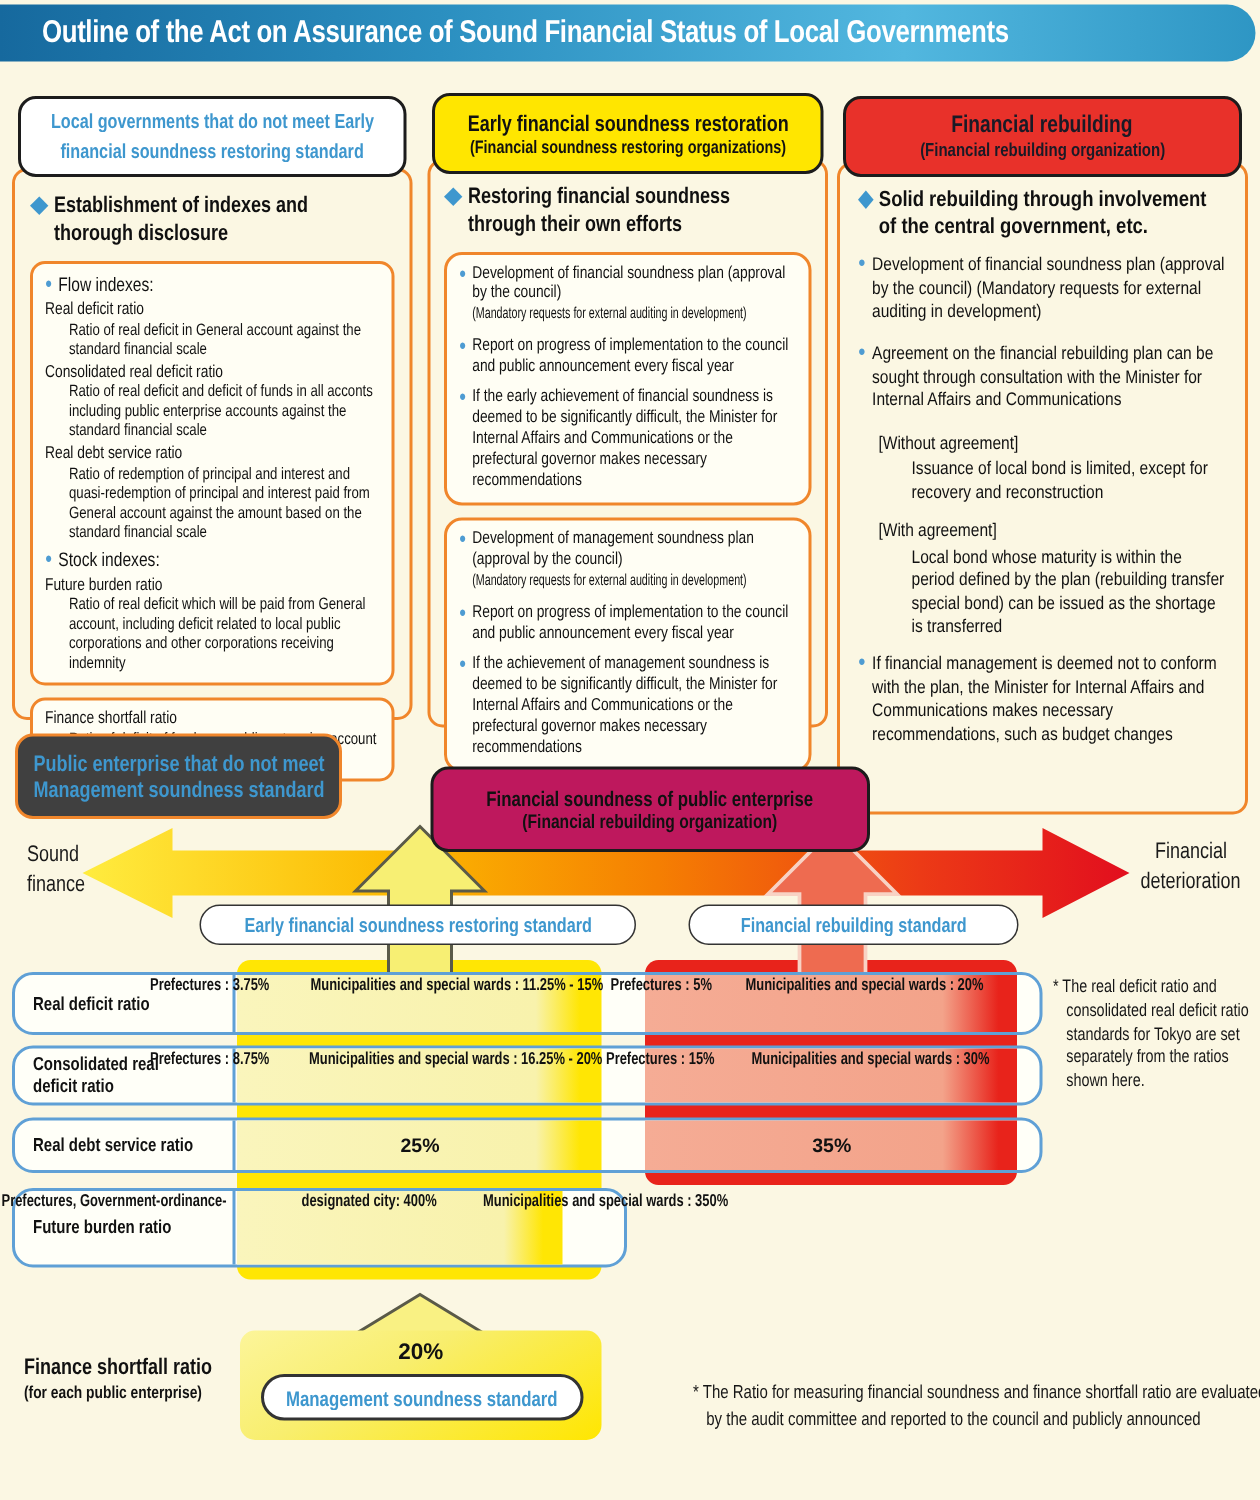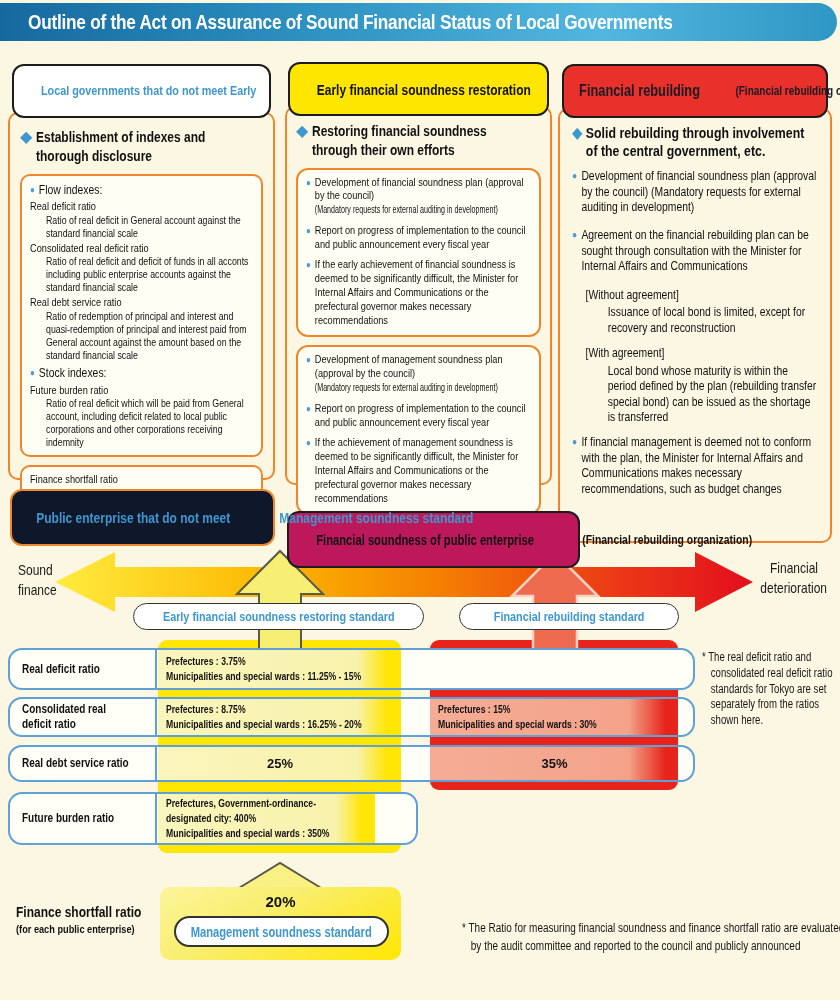--- a/index.html
+++ b/index.html
@@ -19,21 +19,21 @@
   
   .titlebar{left:0;top:3px;width:837px;height:38px;border-radius:0 20px 20px 0;
     background:linear-gradient(90deg,#16699E 0%,#2B8FC0 35%,#52B7DF 72%,#2E96C4 100%);
     display:flex;align-items:center;}
   .titletext{font-size:21px;font-weight:bold;color:#fff;letter-spacing:-.3px;
     white-space:nowrap;transform:scaleX(.82);transform-origin:0 50%;margin-left:28px;}
 
   
   .colbox{border:2px solid #F0862B;border-radius:10px;background:#FBF7E3;box-sizing:border-box;}
   .hdrbox{border:2.5px solid #1C1C1C;border-radius:12px;box-sizing:border-box;
-    display:flex;align-items:center;justify-content:flex-start;text-align:center;z-index:5;}
+    display:flex;flex-direction:column;align-items:center;justify-content:center;text-align:center;z-index:5;}
   .hdr-blue{color:#3E97CE;font-weight:bold;font-size:13.5px;line-height:1.5;}
   .innerbox{border:2px solid #F0862B;border-radius:10px;background:#FFFEF4;box-sizing:border-box;padding:6px 8px;}
   .heading{display:flex;align-items:flex-start;font-weight:bold;font-size:15px;line-height:1.25;color:#101010;}
   .diamond{color:#3E97CE;font-size:16px;line-height:1.1;margin-right:4px;}
   .dot{color:#4E9CD2;font-size:10px;line-height:inherit;margin-right:5px;position:relative;top:1px;}
   .term{font-size:11.5px;line-height:1.18;margin-top:2px;}
   .def{font-size:11px;line-height:1.18;padding-left:20px;}
   .grouplabel{display:flex;font-size:13px;line-height:1.3;}
   .bullet{display:flex;margin-bottom:7px;}
   .btext{font-size:11.5px;line-height:1.2;}
@@ -48,21 +48,21 @@
     display:flex;align-items:center;justify-content:center;text-align:center;box-sizing:border-box;}
   .pilltext{font-size:13.5px;font-weight:bold;color:#3E97CE;}
   .bandlabel{font-size:15px;line-height:1.3;color:#1a1a1a;}
 
   
   .vcol{border-radius:9px;z-index:1;}
   .trow{border:2px solid #5FA0D6;border-radius:14px;background:#FFFFF8;box-sizing:border-box;z-index:3;position:absolute;}
   .rlabel{position:absolute;left:0;top:0;bottom:0;width:147px;border-right:2px solid #5FA0D6;
     display:flex;flex-direction:column;justify-content:center;padding-left:12px;box-sizing:border-box;}
   .rlabel .cnowrap{transform-origin:0 50%;font-size:12.5px;font-weight:bold;line-height:1.2;}
-  .cell{position:absolute;top:0;bottom:0;display:flex;flex-direction:column;justify-content:center;padding-left:8px;box-sizing:border-box;}
+  .cell{position:absolute;top:0;bottom:0;display:flex;flex-direction:row;justify-content:center;padding-left:8px;box-sizing:border-box;}
   .cell-y{background:linear-gradient(90deg,#FAF5BC 0%,#F8F2AC 82%,#FFE604 94%);}
   .cell-r{background:linear-gradient(90deg,#F5AC95 0%,#F3A38A 80%,#E8231B 95%);}
   .cellline{font-size:11.5px;font-weight:bold;white-space:nowrap;transform:scaleX(.75);transform-origin:0 50%;line-height:1.32;}
   .cellcenter{align-items:center;padding-left:1px;font-size:13px;font-weight:bold;}
   .notetext{font-size:12px;line-height:1.32;color:#161616;padding-left:11px;text-indent:-11px;}
 
   
   .ybox{background:linear-gradient(150deg,#FCF59A 0%,#F8EE6E 40%,#FFE600 100%);border-radius:10px;z-index:2;}
   svg{display:block;}
 </style>
@@ -187,21 +187,21 @@
       <div class="agr-text">Issuance of local bond is limited, except for recovery and reconstruction</div>
       <div class="agr-label">[With agreement]</div>
       <div class="agr-text">Local bond whose maturity is within the period defined by the plan (rebuilding transfer special bond) can be issued as the shortage is transferred</div>
       <div class="rbullet">
         <span class="dot">●</span>
         <div class="rbtext">If financial management is deemed not to conform with the plan, the Minister for Internal Affairs and Communications makes necessary recommendations, such as budget changes</div>
       </div>
     </div>
   </div>
 
-  <div class="abs hdrbox" style="left:10px;top:489px;width:265px;height:57px;background:#0f172a;border-color:#F0862B;">
+  <div class="abs hdrbox" style="left:10px;top:489px;width:218px;height:57px;background:#404040;border-color:#F0862B;">
     <span class="cnowrap" style="font-size:15px;font-weight:bold;color:#3E97CE;">Public enterprise that do not meet</span>
     <span class="cnowrap" style="font-size:15px;font-weight:bold;color:#3E97CE;">Management soundness standard</span>
   </div>
 
   <div class="abs vcol" style="left:158px;top:640px;width:243px;height:213px;background:#FFE604;"></div>
   <div class="abs vcol" style="left:430px;top:640px;width:248px;height:150px;background:#E8231B;"></div>
 
   <svg class="abs" style="left:0;top:540px;z-index:2;pointer-events:none;" width="840" height="130" viewBox="0 540 840 130">
     <defs>
       <linearGradient id="hgrad" gradientUnits="userSpaceOnUse" x1="55" y1="0" x2="753" y2="0">
@@ -232,20 +232,24 @@
   </div>
 
   <div class="trow" style="left:8px;top:648px;width:687px;height:42px;">
     <div class="rlabel">
       <span class="cnowrap">Real deficit ratio</span>
     </div>
     <div class="cell cell-y" style="left:148px;width:243px;">
       <span class="cellline">Prefectures : 3.75%</span>
       <span class="cellline">Municipalities and special wards : 11.25% - 15%</span>
     </div>
+    <div class="cell cell-r" style="left:420px;width:248px;">
+      <span class="cellline">Prefectures : 5%</span>
+      <span class="cellline">Municipalities and special wards : 20%</span>
+    </div>
   </div>
 
   <div class="trow" style="left:8px;top:697px;width:687px;height:40px;">
     <div class="rlabel">
       <span class="cnowrap">Consolidated real</span>
       <span class="cnowrap">deficit ratio</span>
     </div>
     <div class="cell cell-y" style="left:148px;width:243px;">
       <span class="cellline">Prefectures : 8.75%</span>
       <span class="cellline">Municipalities and special wards : 16.25% - 20%</span>

